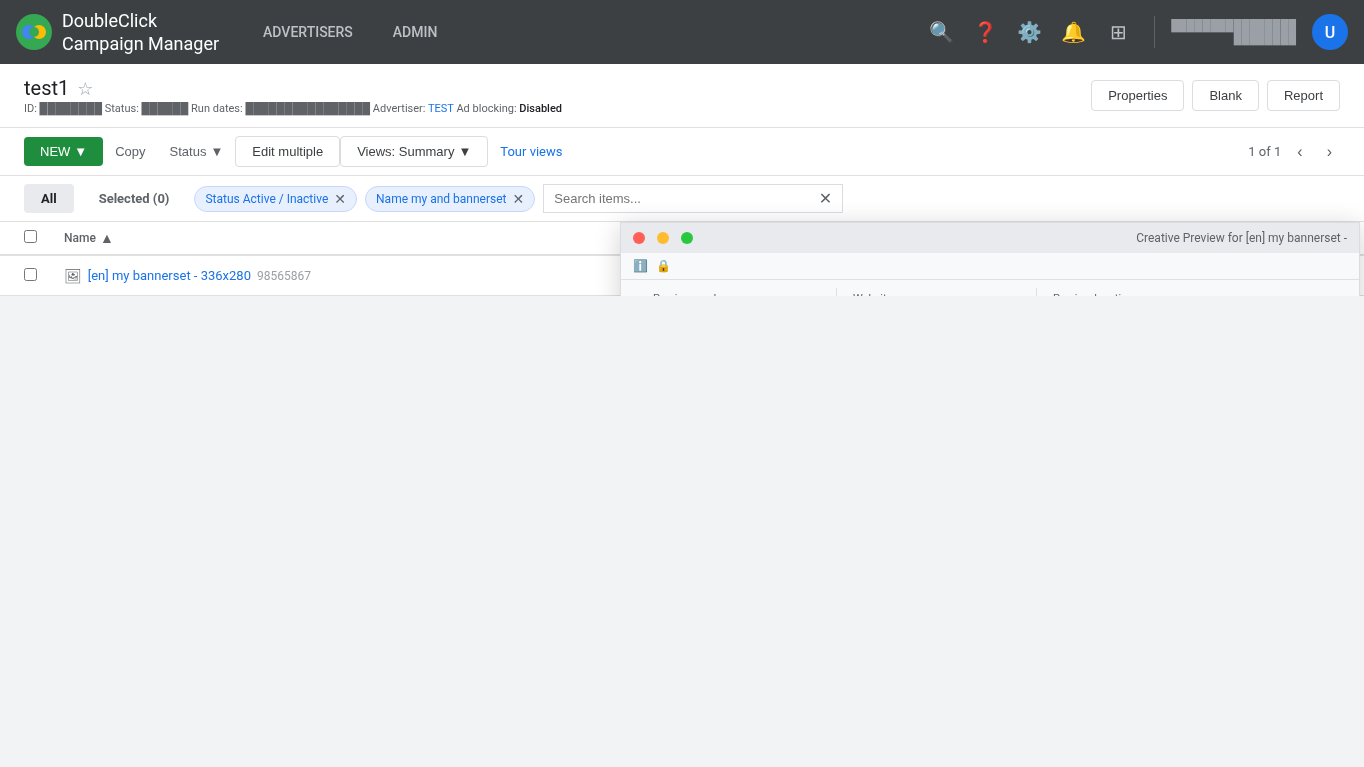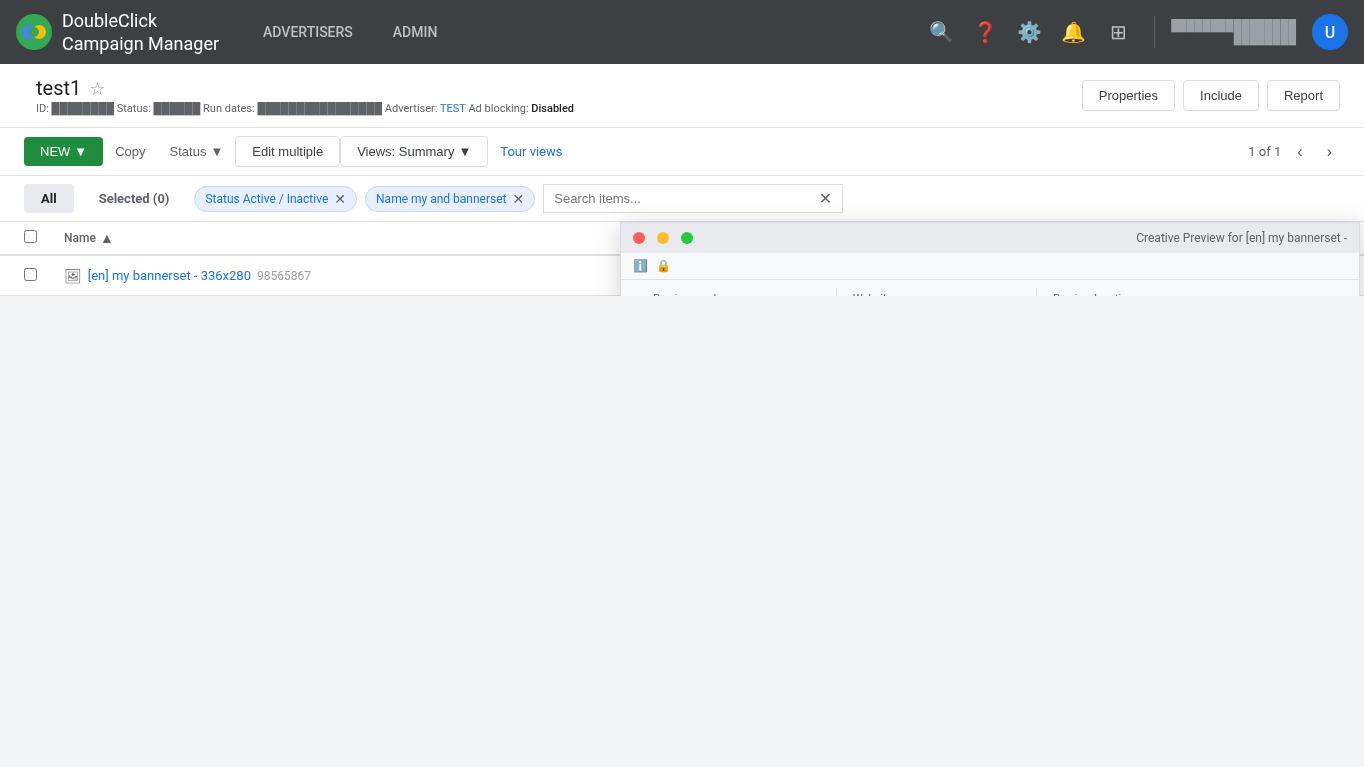--- a/index.html
+++ b/index.html
@@ -111,21 +111,20 @@
       padding: 12px 24px;
       border-bottom: 1px solid #e0e0e0;
       display: flex;
       align-items: center;
       justify-content: space-between;
     }
     .campaign-title-area {
       display: flex;
       align-items: flex-start;
       flex-direction: column;
-      margin-left: 12px;
     }
     .campaign-title-row {
       display: flex;
       align-items: center;
       gap: 8px;
     }
     .campaign-title {
       font-size: 20px;
       font-weight: 400;
       color: #202124;
@@ -570,21 +569,21 @@
       <span>Run dates:</span>
       <span> ████████████████ </span>
       <span>Advertiser:</span>
       <a href="#" style="color:#1a73e8;text-decoration:none">TEST</a>
       <span>Ad blocking:</span>
       <span class="bold-val">Disabled</span>
     </div>
   </div>
   <div class="header-actions">
     <button class="btn-outlined">Properties</button>
-    <button class="btn-outlined">Include</button>
+    <button class="btn-outlined">Blank</button>
     <button class="btn-outlined">Report</button>
   </div>
 </div>
 
 <div class="toolbar">
   <button class="btn-new">
     <span>NEW</span>
     <span>▼</span>
   </button>
   <button class="toolbar-btn">Copy</button>

